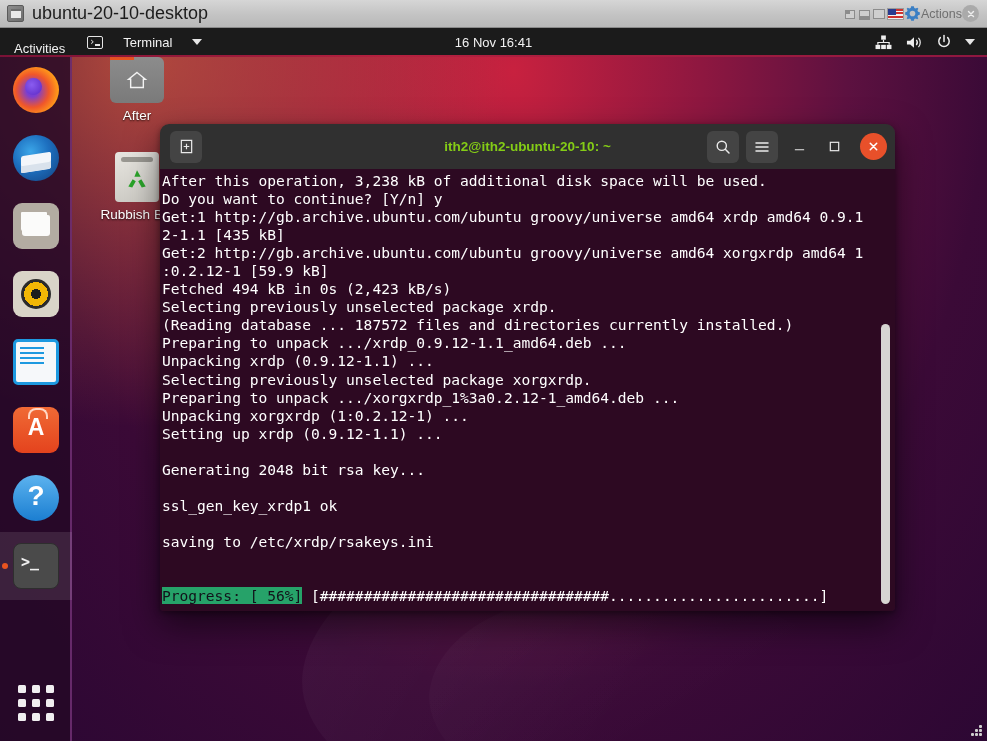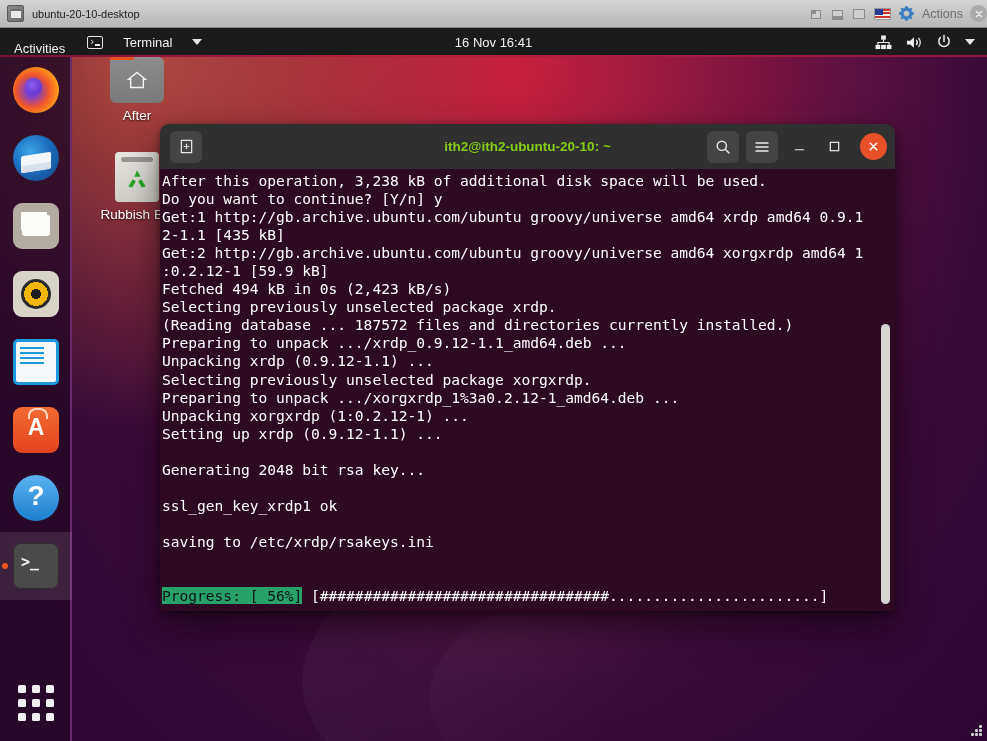--- a/index.html
+++ b/index.html
@@ -22,23 +22,23 @@
   .win-icon {
     width: 17px; height: 17px; border-radius: 2px;
     background: linear-gradient(135deg,#8d8d8d,#6d6d6d);
     border: 1px solid #5a5a5a;
     display: flex; align-items: center; justify-content: center;
   }
   .win-icon i {
     display:block; width: 10px; height: 9px; background: #e9e9e9;
     box-shadow: inset 0 2px 0 #6d6d6d, inset 0 5px 0 #e9e9e9;
   }
-  #outer-title-text { font-size: 11px; color: #1c1c1c; }
+  #outer-title-text { font-size: 18px; color: #1c1c1c; }
   #outer-titlebar .ot-right {
-    margin-left: auto; display: flex; align-items: center; gap: 7px; 
+    margin-left: auto; display: flex; align-items: center; padding-right: 8px;
   }
   .chrome-btn { width: 14px; height: 13px; position: relative; cursor: default; }
   .chrome-btn .bx { position:absolute; border: 1.6px solid #8c8c8c; }
   .cb-restore .bx { left: 0; top: 3px; width: 10px; height: 9px; background:#cfcfcf; }
   .cb-restore .bx2 { position:absolute; left: 0; top: 3px; width: 5px; height: 4px; background:#8c8c8c; }
   .cb-min .bx { left: 0; top: 3px; width: 11px; height: 9px; background:#cfcfcf; }
   .cb-min .bx2 { position:absolute; left:0; bottom:0; width:11px; height:4px; background:#8c8c8c; }
   .cb-max .bx { left: 0; top: 2px; width: 12px; height: 10px; background:#cfcfcf; }
   #flag-icon {
     width: 17px; height: 12px; position: relative; overflow: hidden;

